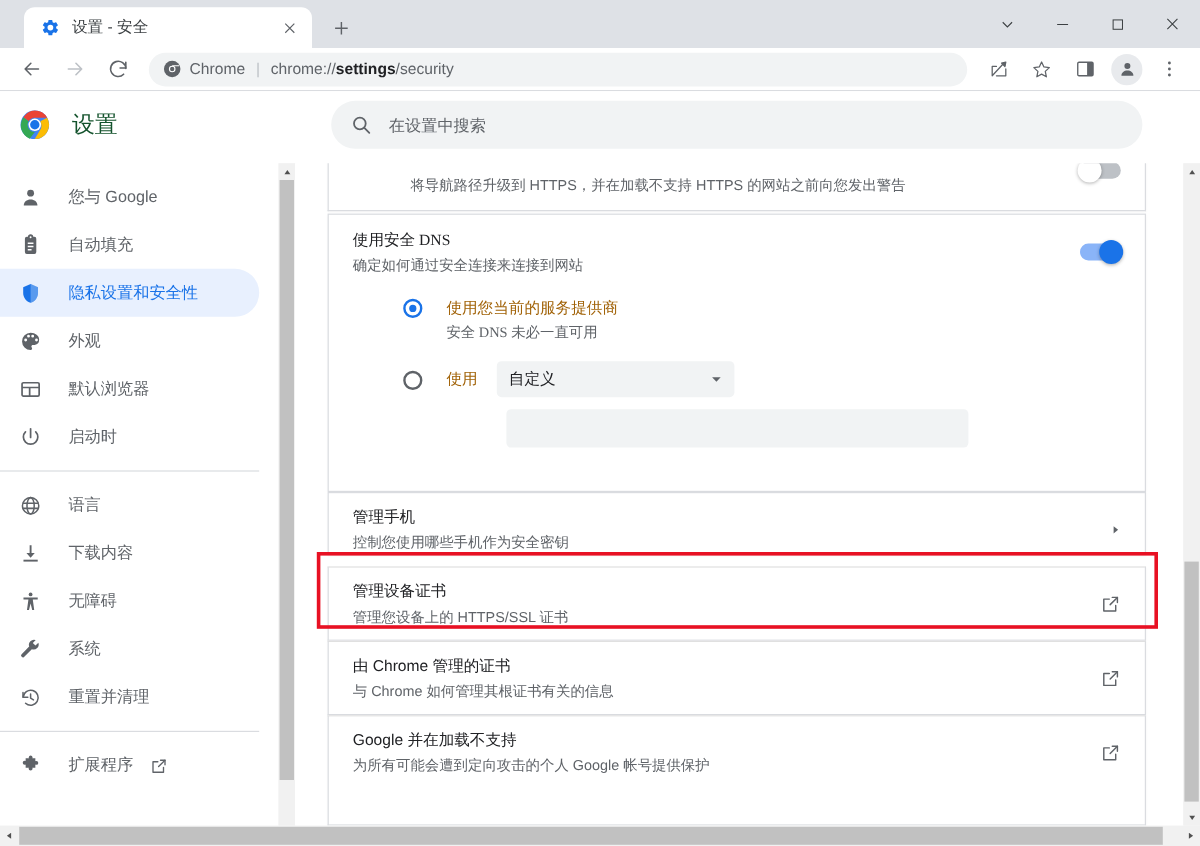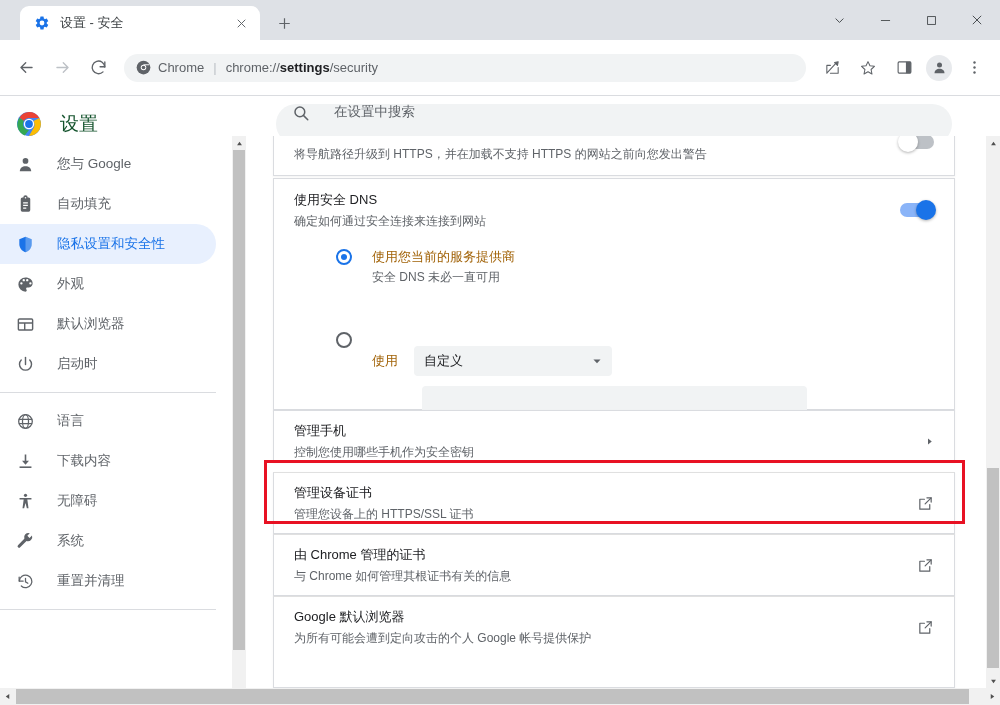--- a/index.html
+++ b/index.html
@@ -42,21 +42,21 @@
     position: absolute; right: 0; top: 0; height: 40px;
     display: flex; align-items: center;
   }
   .winbtn {
     width: 46px; height: 40px;
     display: flex; align-items: center; justify-content: center;
     color: #3c4043;
   }
 
   .toolbar {
-    height: 56px; background: #ffffff;
+    height: 36px; background: #ffffff;
     display: flex; align-items: center; padding: 0 8px;
     border-bottom: 1px solid #dadce0;
   }
   .tbtn {
     width: 28px; height: 28px; margin: 0 4px; flex: 0 0 28px;
     display: flex; align-items: center; justify-content: center;
     color: #5f6368; border-radius: 50%;
   }
   .tbtn.disabled { color: #bdc1c6; }
   .omnibox {
@@ -82,21 +82,21 @@
     position: relative;
   }
   .chrome-logo { width: 26px; height: 26px; margin-left: 16px; flex: 0 0 26px; }
   .settings-title {
     font-size: 19px; color: #14532d; margin-left: 18px;
     white-space: nowrap;
   }
   .searchbox {
     position: absolute; left: 276px; width: 676px; height: 40px;
     background: #f1f3f4; border-radius: 20px;
-    display: flex; align-items: flex-start; padding: 0 16px; gap: 10px;
+    display: flex; align-items: center; padding: 0 16px;
   }
   .searchbox .sicon { width: 18px; height: 18px; flex: 0 0 18px; color: #5f6368; margin-right: 14px; }
   .searchbox input {
     flex: 1 1 auto; border: none; outline: none; background: transparent;
     font-family: inherit; font-size: 13.5px; color: #202124; min-width: 0;
   }
   .searchbox input::placeholder { color: #5f6368; }
 
   
   .body-area {
@@ -150,21 +150,21 @@
     position: absolute; left: 246px; top: 0;
     width: 740px; height: 552px;
     background: #ffffff; overflow: hidden;
   }
   .card {
     position: absolute; left: 27px; width: 682px;
     background: #ffffff;
     border: 1px solid #dadce0; border-top: none;
     box-shadow: 0 1px 2px rgba(60,64,67,0.06);
   }
-  .card-top { top: -6px; height: 46px; }
+  .card-top { top: -6px; height: 46px; padding-left: 48px; }
   .row {
     display: flex; align-items: center;
     padding: 0 20px 0 20px; position: relative;
   }
   .row-text { flex: 1 1 auto; min-width: 0; }
   .row-title { font-size: 13px; color: #202124; line-height: 20px; }
   .row-sub { font-size: 12px; color: #5f6368; line-height: 20px; margin-top: 1px; }
   .row-control { flex: 0 0 auto; margin-left: 16px; display: flex; align-items: center; }
 
   .toggle {
@@ -482,20 +482,35 @@
             <path d="M4.2 11.5a7.9 7.9 0 112.5 6.2"></path>
               <path d="M4 6.4v5.1h5.1" stroke-linejoin="round"></path>
               <path d="M12 8v4.4l3 1.8"></path>
           </svg>
         </span>
         <span class="nav-label">重置并清理</span>
       </div>
 
       <div class="nav-sep"></div>
 
+      <div class="nav-item">
+        <span class="nicon">
+          <svg viewBox="0 0 24 24" width="19" height="19" fill="currentColor">
+            <path d="M10 2.5a2.1 2.1 0 014.1 0c0 .4-.1.7-.3 1h3.2v3.2c.3-.2.6-.3 1-.3a2.1 2.1 0 010 4.2c-.4 0-.7-.1-1-.3v3.2h-3.2c.2.3.3.6.3 1a2.1 2.1 0 01-4.2 0c0-.4.1-.7.3-1H6.8v-3.4c-.3.2-.6.3-1 .3a2.1 2.1 0 010-4.2c.4 0 .7.1 1 .3V3.5h3.5c-.2-.3-.3-.6-.3-1z"></path>
+          </svg>
+        </span>
+        <span class="nav-label">扩展程序</span>
+        <span class="nav-ext-icon">
+          <svg viewBox="0 0 24 24" width="15" height="15" fill="none" stroke="currentColor" stroke-width="1.8" stroke-linecap="round" stroke-linejoin="round">
+            <path d="M14 4h6v6"></path>
+              <path d="M20 4l-8.5 8.5"></path>
+              <path d="M18 13.5V20H4V6h6.5"></path>
+          </svg>
+        </span>
+      </div>
     </div>
 
     <div class="sb-scroll">
       <div class="sb-arrow-up">
         <svg viewBox="0 0 10 10" width="7" height="7" fill="#505050">
             <path d="M5 2.5l3.5 5h-7z"></path>
           </svg>
       </div>
       <div class="sb-thumb" style="top:14px;height:500px;"></div>
     </div>
@@ -508,21 +523,21 @@
             <div class="row-sub">将导航路径升级到 HTTPS，并在加载不支持 HTTPS 的网站之前向您发出警告</div>
           </div>
           <div class="row-control">
             <div class="toggle off" style="margin-top:-22px;">
               <div class="knob"></div>
             </div>
           </div>
         </div>
       </div>
 
-      <div class="card" style="top:42px;height:232px;border-top:1px solid #dadce0;">
+      <div class="card" style="top:42px;height:232px;border-top:1px solid #dadce0;font-family:Liberation Serif, serif;">
         <div class="row" style="height:62px;">
           <div class="row-text">
             <div class="row-title">使用安全 DNS</div>
             <div class="row-sub">确定如何通过安全连接来连接到网站</div>
           </div>
           <div class="row-control">
             <div class="toggle on">
               <div class="knob"></div>
             </div>
           </div>
@@ -531,21 +546,21 @@
         <div class="radio-row" style="margin-top:6px;">
           <div class="radio checked"></div>
           <div class="radio-text">
             <div class="radio-label">使用您当前的服务提供商</div>
             <div class="radio-sublabel">安全 DNS 未必一直可用</div>
           </div>
         </div>
 
         <div class="radio-row" style="margin-top:14px;align-items:center;">
           <div class="radio"></div>
-          <div class="radio-text" style="margin-left:20px;display:flex;align-items:center;margin-top:45px;">
+          <div class="radio-text" style="margin-left:20px;display:flex;align-items:center;">
             <span class="radio-label">使用</span>
             <div class="select-wrap">
               <span class="select-value">自定义</span>
               <span>
                 <svg viewBox="0 0 14 14" width="10" height="10" fill="#5f6368">
                     <path d="M2 4.8h10L7 10z"></path>
                   </svg>
               </span>
             </div>
           </div>
@@ -604,21 +619,21 @@
                   <path d="M18 13.5V20H4V6h6.5"></path>
               </svg>
             </span>
           </div>
         </div>
       </div>
 
       <div class="card" style="top:460px;height:92px;border-top:1px solid #e0e0e0;">
         <div class="row" style="height:60px;">
           <div class="row-text">
-            <div class="row-title">Google 默认浏览器</div>
+            <div class="row-title">Google 并在加载不支持</div>
             <div class="row-sub">为所有可能会遭到定向攻击的个人 Google 帐号提供保护</div>
           </div>
           <div class="row-control">
             <span class="ext-link-icon">
               <svg viewBox="0 0 24 24" width="17" height="17" fill="none" stroke="currentColor" stroke-width="1.7" stroke-linecap="round" stroke-linejoin="round">
                 <path d="M14 4h6v6"></path>
                   <path d="M20 4l-8.5 8.5"></path>
                   <path d="M18 13.5V20H4V6h6.5"></path>
               </svg>
             </span>

